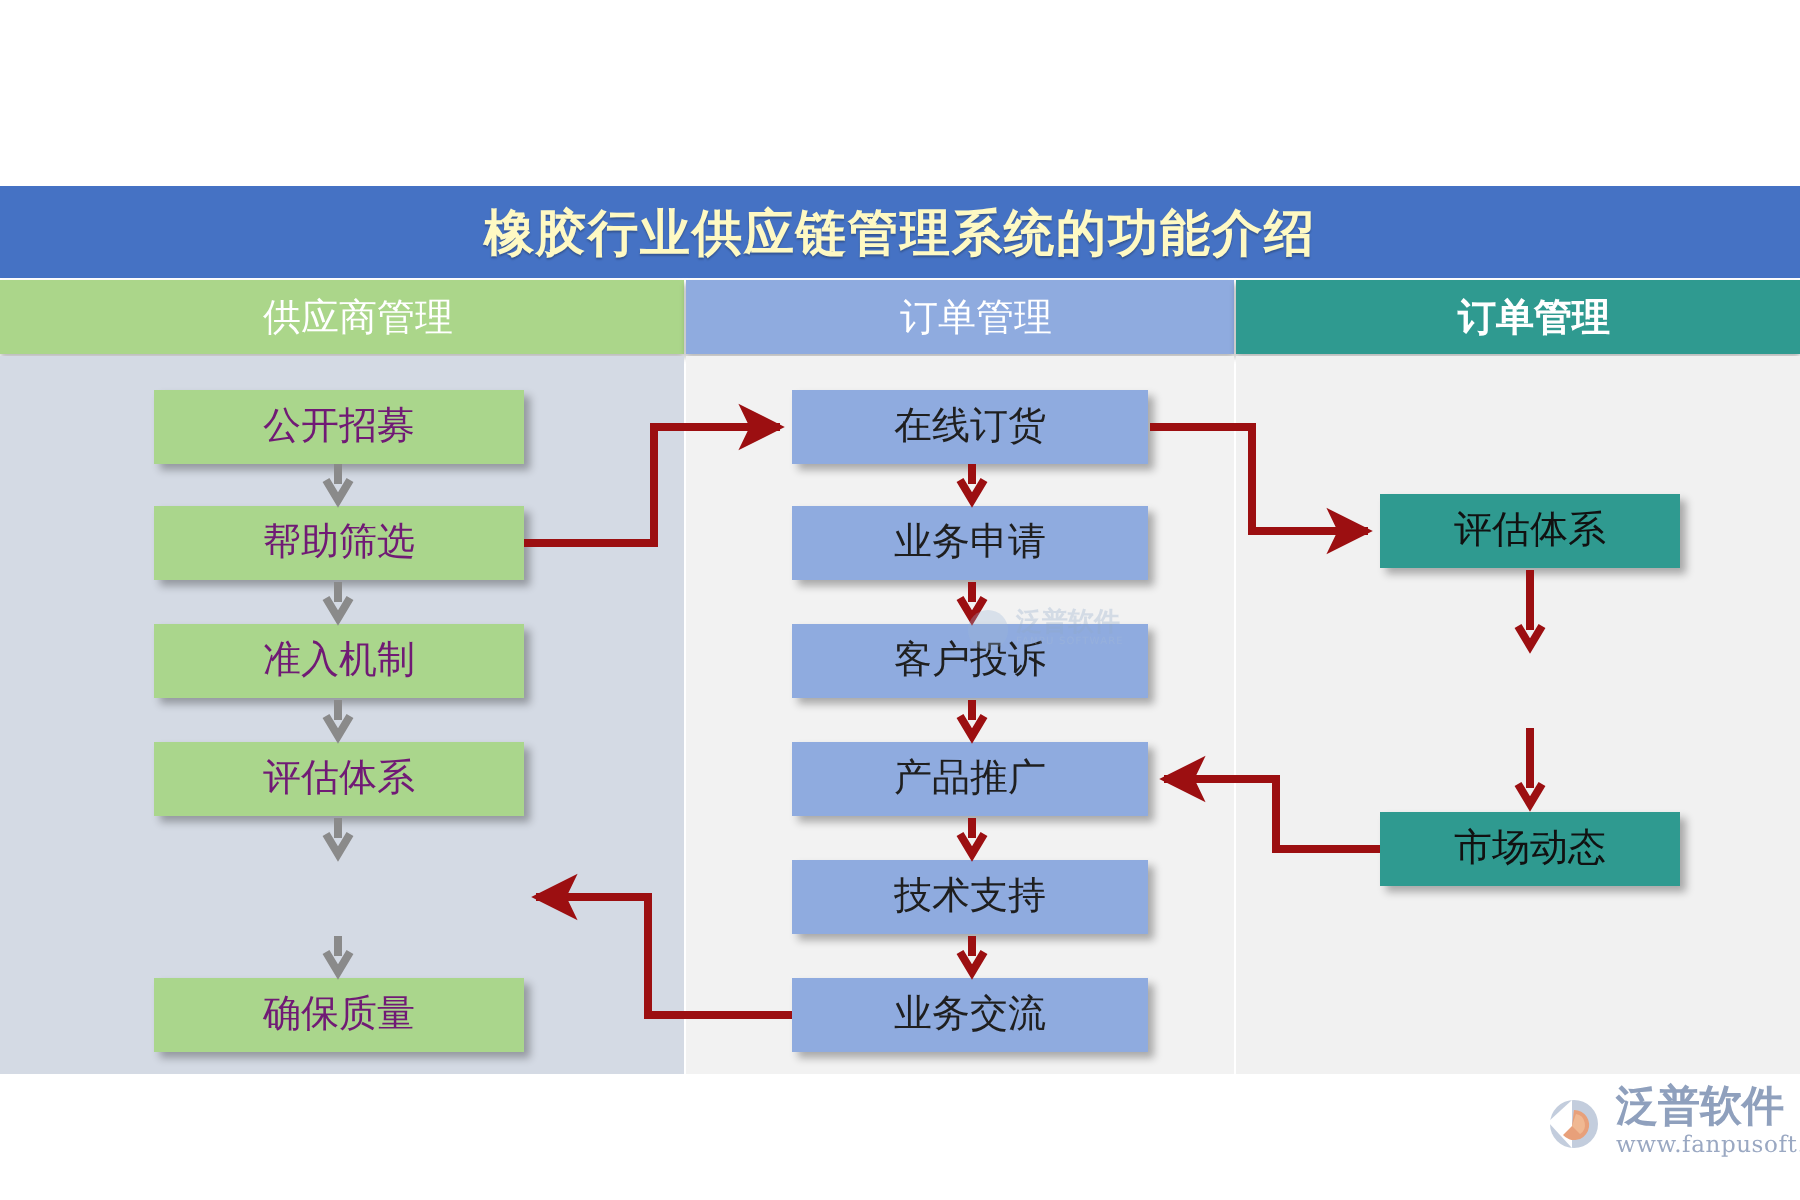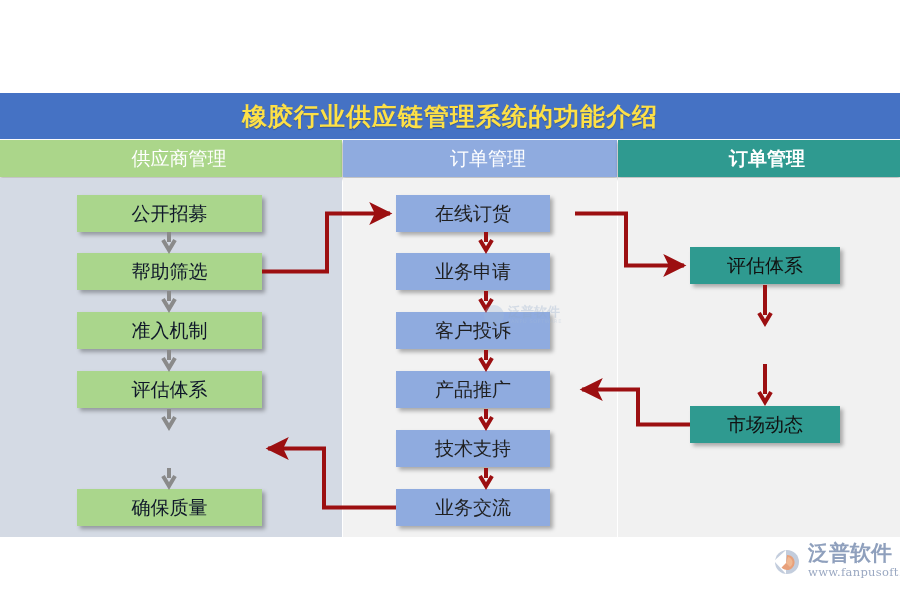--- a/index.html
+++ b/index.html
@@ -11,21 +11,21 @@
   }
   #stage { position: relative; width: 900px; height: 600px; background:#fff; }
 
   
   .title-bar {
     position: absolute; left: 0; top: 93px; width: 900px; height: 46px;
     background: #4572c4;
     display: flex; align-items: center; justify-content: center;
   }
   .title-bar .title-text {
-    color: #fde047; font-size: 25px; font-weight: bold; letter-spacing: 1px;
+    color: #fef9c3; font-size: 25px; font-weight: bold; letter-spacing: 1px;
     text-shadow: 0 1px 1px rgba(0,0,0,.25);
   }
 
   
   .col-head {
     position: absolute; top: 140px; height: 37px;
     display: flex; align-items: center; justify-content: center;
     font-size: 19px; color: #ffffff;
     box-shadow: 0 2px 3px rgba(0,0,0,.28);
     padding-left: 16px;
@@ -40,22 +40,22 @@
   .panel.middle { left: 343px; width: 274px; background: #f2f2f2; }
   .panel.right  { left: 618px; width: 282px; background: #f1f1f1; }
 
   
   .node {
     position: absolute; height: 37px;
     display: flex; align-items: center; justify-content: center;
     font-size: 19px; line-height: 1;
     box-shadow: 3px 3px 4px rgba(0,0,0,.30);
   }
-  .node.green { left: 77px;  width: 185px; background: #aad68c; color: #0f172a; }
-  .node.blue  { left: 396px; width: 154px; background: #8fabdf; color: #1f1f1f; }
+  .node.green { left: 77px;  width: 185px; background: #aad68c; color: #701a75; }
+  .node.blue  { left: 396px; width: 178px; background: #8fabdf; color: #1f1f1f; }
   .node.teal  { left: 690px; width: 150px; background: #2f9a90; color: #111111; }
 
   
   .garrow { position: absolute; width: 16px; height: 22px; }
   .garrow svg { display: block; }
 
   
   .rarrow { position: absolute; width: 16px; height: 22px; }
   .rarrow svg { display: block; }
 

